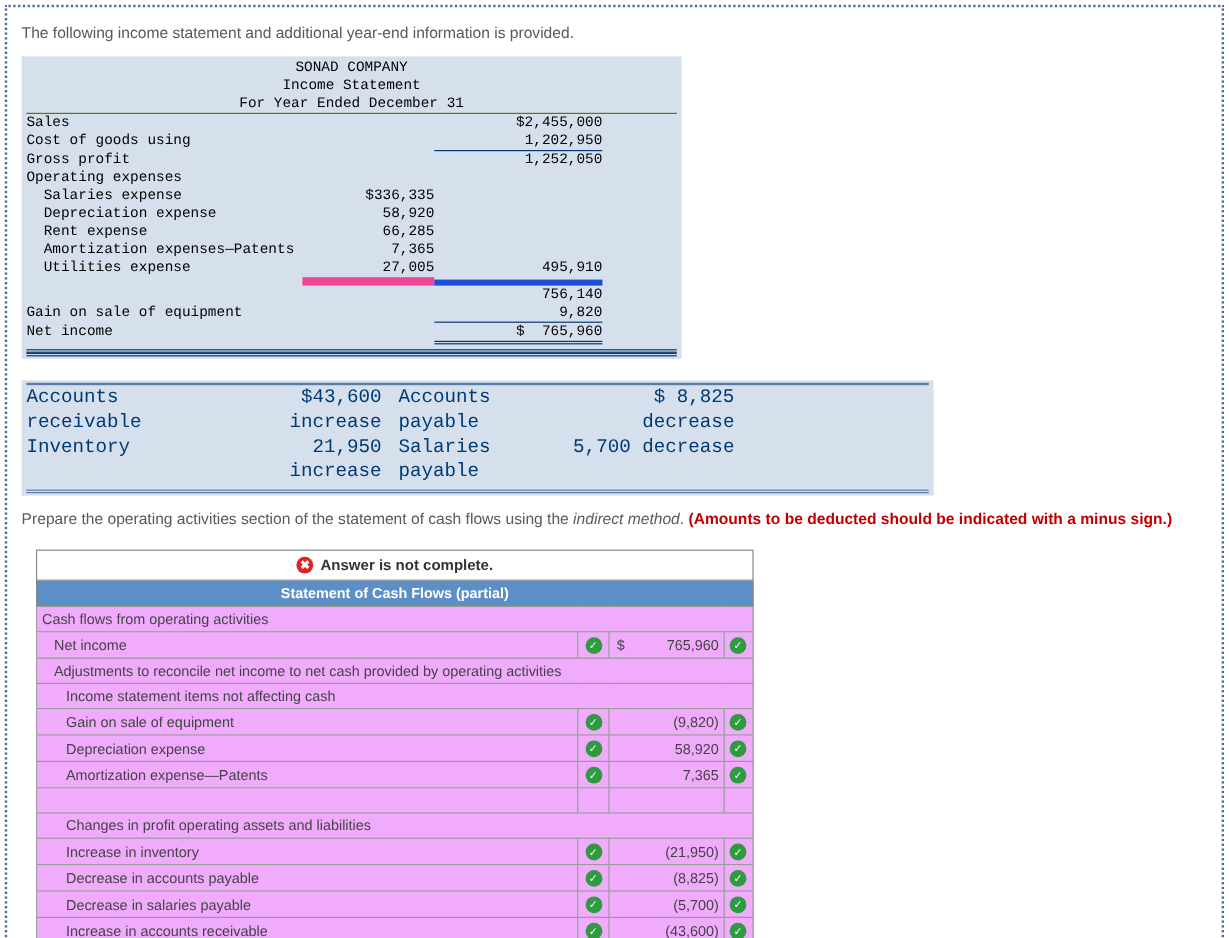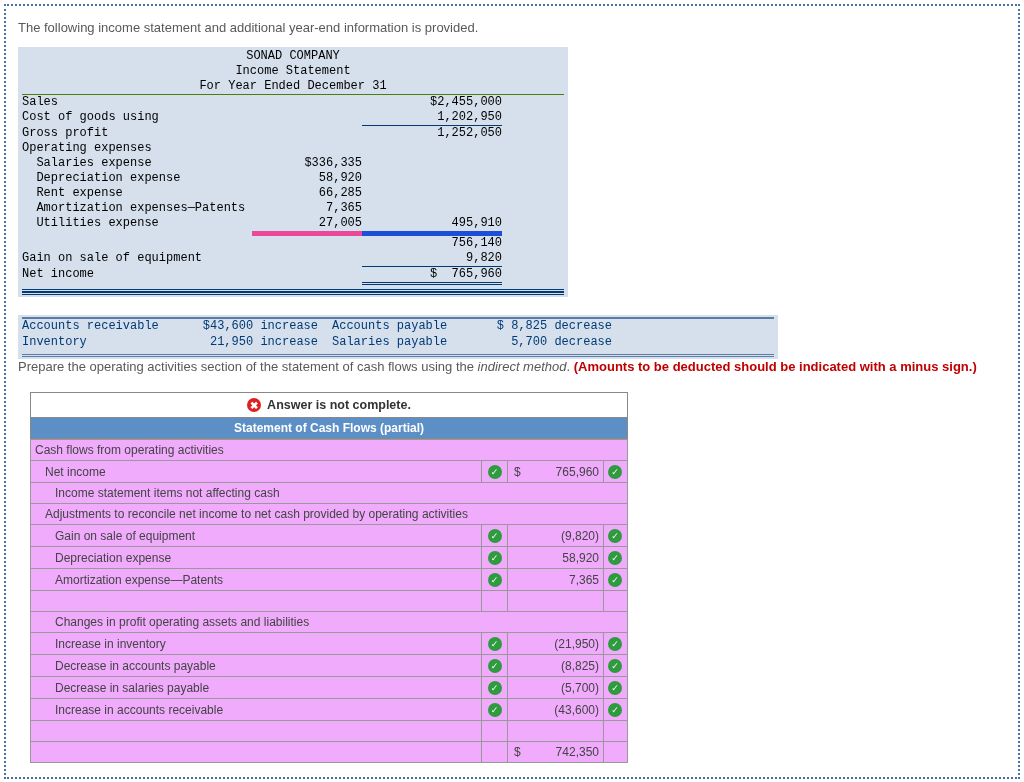--- a/index.html
+++ b/index.html
@@ -31,27 +31,27 @@
   }
   .income-block .hdr { text-align: center; }
   .income-block .row { display: flex; }
   .income-block .lbl { flex: 0 0 230px; white-space: pre; }
   .income-block .c1 { flex: 0 0 110px; text-align: right; white-space: pre; }
   .income-block .c2 { flex: 0 0 140px; text-align: right; white-space: pre; }
   .dblline { border-top: 3px double #003a75; border-bottom: 3px double #003a75; height:0; margin-top:4px;}
 
   .addl-block {
     font-family: "Courier New", monospace;
-    font-size: 12px;
+    font-size: 16px;
     color: #003a75;
     background: #d6e0ed;
     padding: 2px 4px;
     width: 760px;
     line-height: 1.3;
-    margin-bottom: 0;
+    margin-bottom: 12px;
   }
   .addl-block .arow { display:flex; }
   .addl-block .alc { flex:0 0 170px; }
   .addl-block .amt1 { flex:0 0 130px; text-align:right; padding-right:4px;}
   .addl-block .alc2 { flex:0 0 150px; padding-left:10px;}
   .addl-block .amt2 { flex:0 0 140px; text-align:right;}
   .ablrule { border-top:2px solid #5b7da5; height:1px; }
   .abldbl { border-top:3px double #5b7da5; height:0; margin-top:4px;}
 
   .instr { font-size:13px; color:#595959; margin-bottom:4px;}
@@ -134,21 +134,21 @@
         <span class="c1">66,285</span>
         <span class="c2"></span>
       </div>
     <div class="row">
         <span class="lbl">  Amortization expenses—Patents</span>
         <span class="c1">7,365</span>
         <span class="c2"></span>
       </div>
     <div class="row">
         <span class="lbl">  Utilities expense</span>
-        <span class="c1" style="border-bottom:5px solid #ec4899;">27,005</span>
+        <span class="c1" style="border-bottom:7px solid #ec4899;">27,005</span>
         <span class="c2" style="border-bottom:5px solid #1d4ed8;">495,910</span>
       </div>
     <div class="row">
         <span class="lbl"></span>
         <span class="c1"></span>
         <span class="c2">756,140</span>
       </div>
     <div class="row">
         <span class="lbl">Gain on sale of equipment</span>
         <span class="c1"></span>
@@ -197,24 +197,24 @@
           <tr>
             <td colspan="4" class="dcell">Cash flows from operating activities</td>
           </tr>
       <tr>
         <td class="dcell indent1">Net income</td>
         <td class="icon-cell"><span class="chk">✓</span></td>
         <td class="amt-cell"><span class="dollar">$</span><span>765,960</span></td>
         <td class="amt-icon"><span class="chk">✓</span></td>
       </tr>
       <tr>
+            <td colspan="4" class="dcell indent1">Adjustments to reconcile net income to net cash provided by operating activities</td>
+          </tr>
+      <tr>
             <td colspan="4" class="dcell indent2">Income statement items not affecting cash</td>
-          </tr>
-      <tr>
-            <td colspan="4" class="dcell indent1">Adjustments to reconcile net income to net cash provided by operating activities</td>
           </tr>
       <tr>
         <td class="dcell indent2">Gain on sale of equipment</td>
         <td class="icon-cell"><span class="chk">✓</span></td>
         <td class="amt-cell">(9,820)</td>
         <td class="amt-icon"><span class="chk">✓</span></td>
       </tr>
       <tr>
         <td class="dcell indent2">Depreciation expense</td>
         <td class="icon-cell"><span class="chk">✓</span></td>

